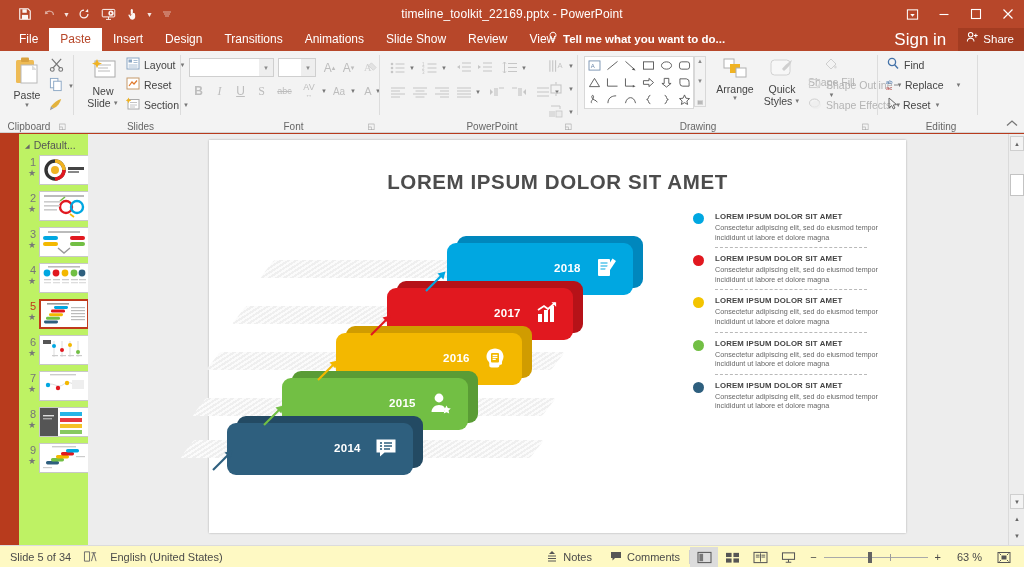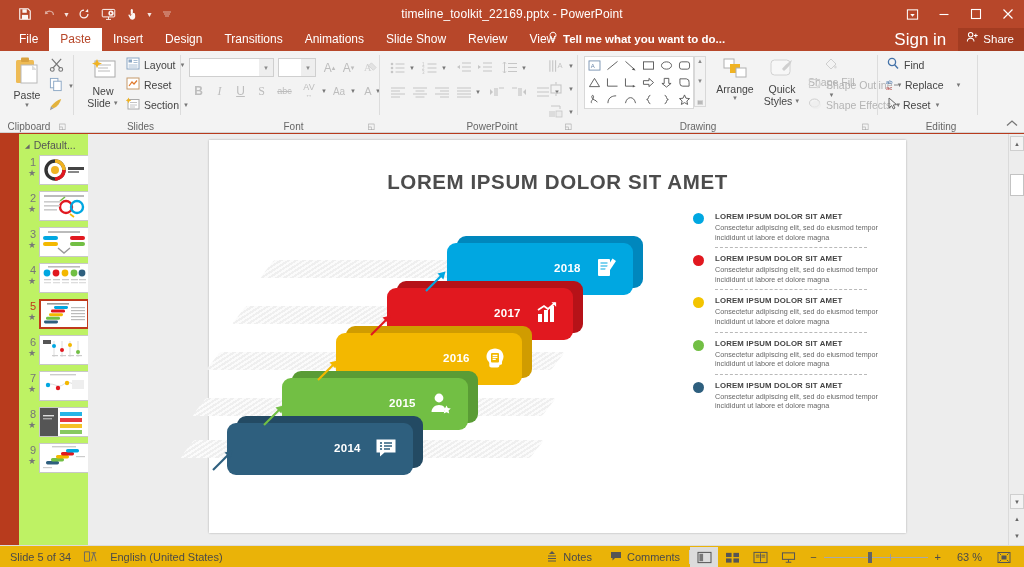--- a/index.html
+++ b/index.html
@@ -178,21 +178,21 @@
     font-size: 6px; color: #666;
   }
   .cs-thumb {
     position: absolute; left: 1px; top: 40px; width: 14px; height: 22px;
     background: #fff; border: 1px solid #c3c3c3;
   }
 
   
   .statusbar {
     position: absolute; left: 0; bottom: 0; width: 1024px; height: 22px;
-    background: #eab308; border-top: 1px solid #dcdcdc; font-size: 11px; color: #4a4a4a;
+    background: #fef9c3; border-top: 1px solid #dcdcdc; font-size: 11px; color: #4a4a4a;
   }
   .sb-left { position: absolute; left: 10px; top: 0; height: 22px; display: flex; align-items: center; gap: 12px; }
   .sb-right { position: absolute; right: 6px; top: 0; height: 22px; display: flex; align-items: center; gap: 0; }
   .sb-item { display: flex; align-items: center; gap: 5px; padding: 0 9px; height: 22px; }
   .sb-viewbtn { width: 28px; height: 20px; display: flex; align-items: center; justify-content: center; }
   .sb-viewbtn.active { background: #dcdcdc; }
   .zoomwrap { display: flex; align-items: center; gap: 7px; padding: 0 8px; }
   .zoomtrack { position: relative; width: 104px; height: 1px; background: #a9a9a9; }
   .zoomthumb { position: absolute; top: -5px; left: 44px; width: 4px; height: 11px; background: #636363; }
   .zoomtick { position: absolute; top: -3px; left: 66px; width: 1px; height: 7px; background: #9b9b9b; }

